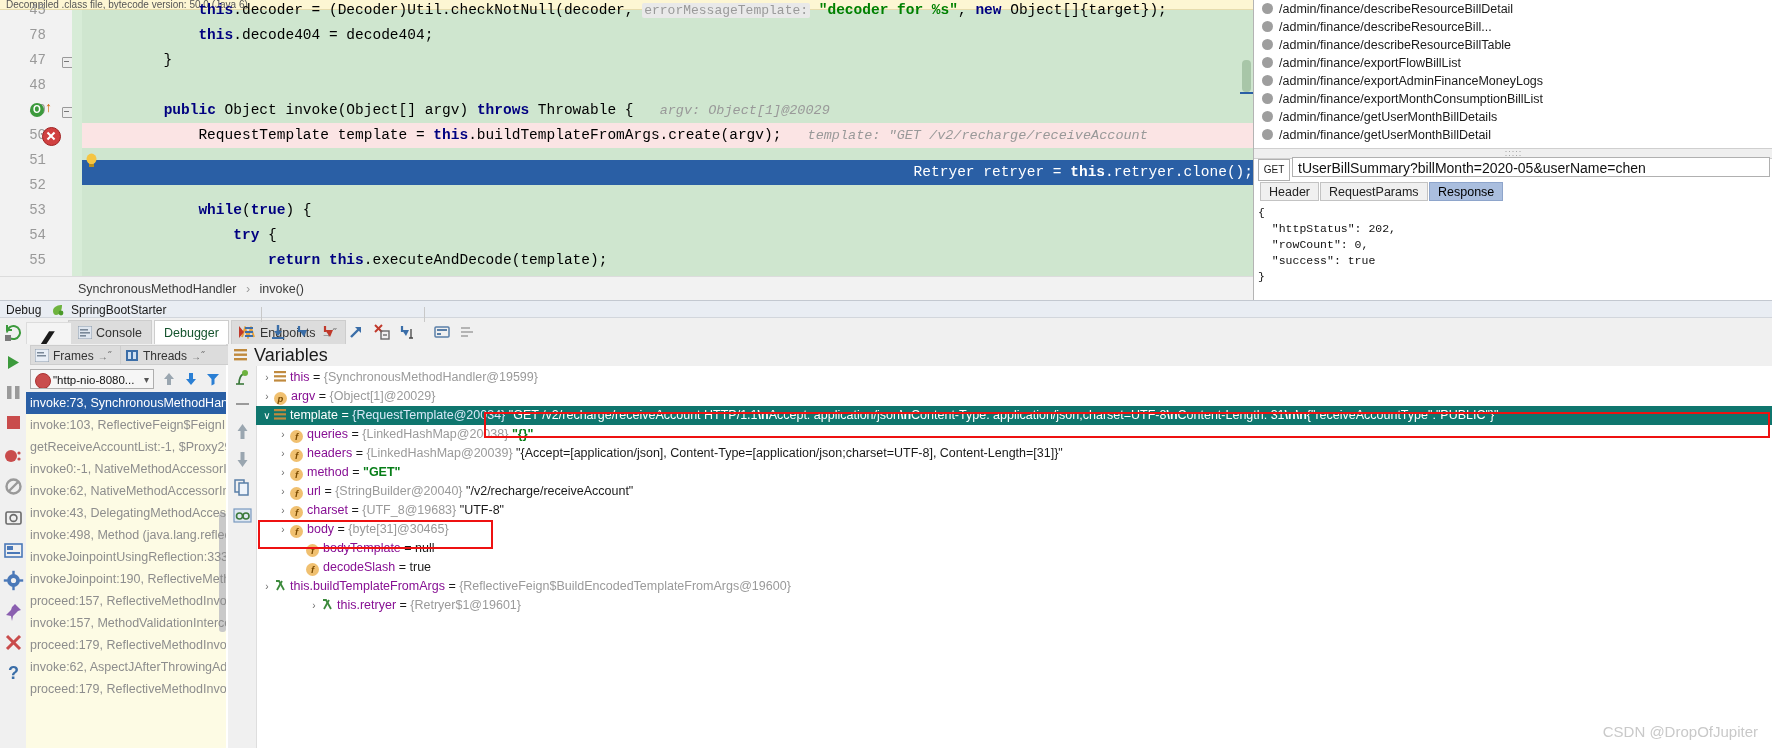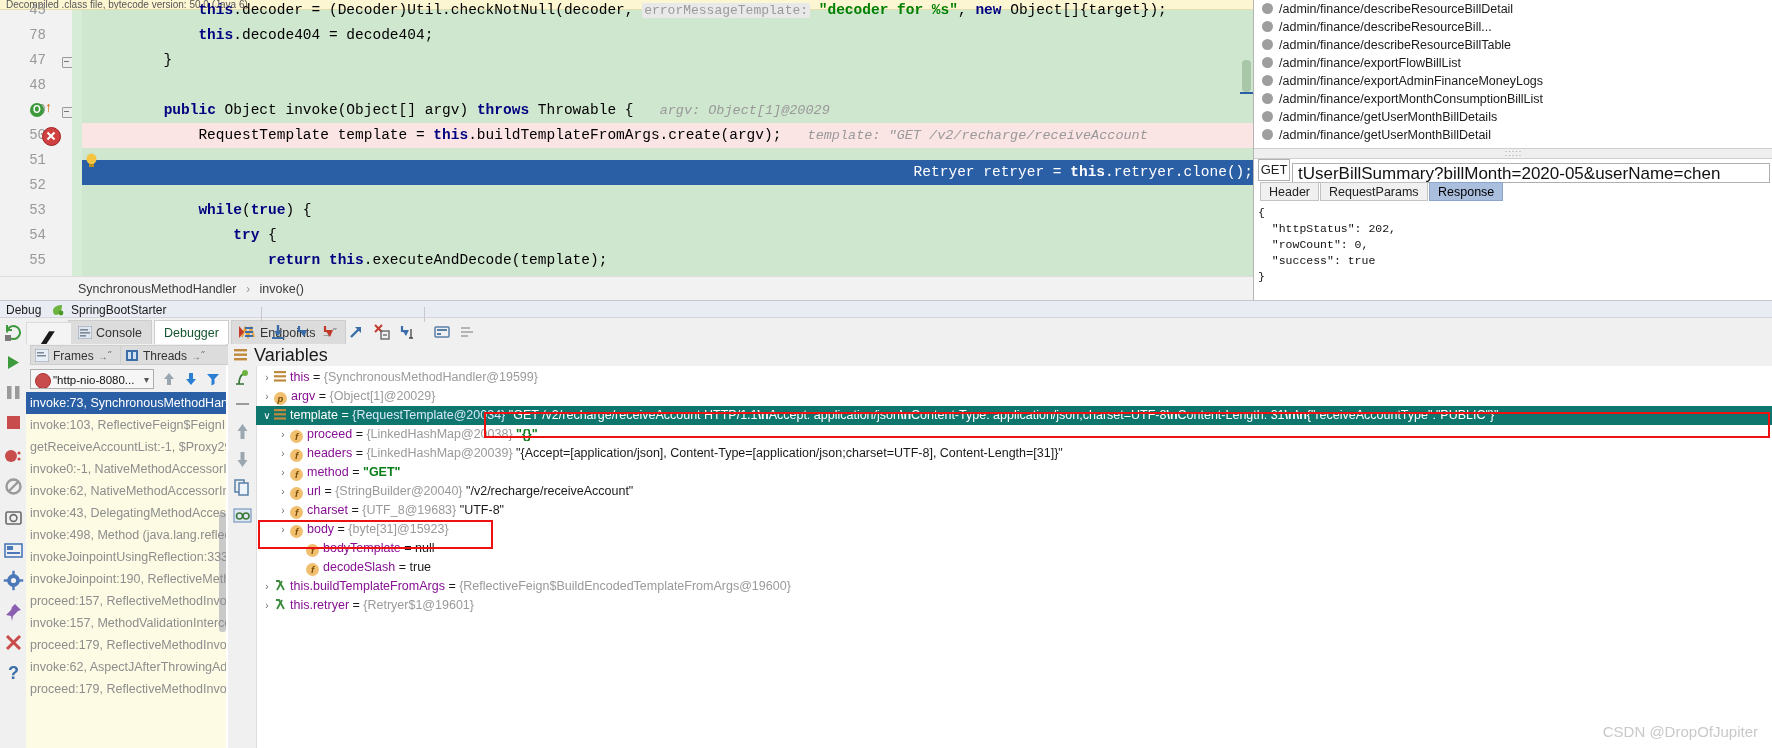--- a/index.html
+++ b/index.html
@@ -59,23 +59,23 @@
   .rightpane{position:absolute;left:1253px;top:0;width:519px;height:300px;background:#ffffff;border-left:1px solid #b4b4b4;}
   .eplist{position:absolute;left:0;top:0;width:519px;height:148px;background:#fff;overflow:hidden;}
   .eprow{height:18px;line-height:18px;padding-left:8px;white-space:nowrap;font-size:12.5px;color:#1a1a1a;}
   .epdot{display:inline-block;width:11px;height:11px;border-radius:50%;background:#9e9e9e;margin-right:6px;vertical-align:-1px;}
 
   .epsplit{position:absolute;left:0;top:148px;width:519px;height:9px;background:#efefef;border-top:1px solid #cfcfcf;border-bottom:1px solid #cfcfcf;}
   .epsplit .dots{position:absolute;left:50%;top:2px;transform:translateX(-50%);color:#9b9b9b;font-size:9px;letter-spacing:1px;line-height:5px;}
 
   .urlbar{position:absolute;left:0;top:157px;width:519px;height:24px;}
   .methodbox{position:absolute;left:4px;top:2px;width:30px;height:20px;border:1px solid #b0b0b0;background:#fff;
-             text-align:center;line-height:20px;font-size:13px;color:#222;}
-  .urlinput{position:absolute;left:38px;top:6px;width:478px;height:20px;border:1px solid #b0b0b0;background:#fff;
-            line-height:20px;font-size:17px;color:#111;padding-left:5px;box-sizing:border-box;white-space:nowrap;overflow:hidden;}
+             text-align:center;line-height:20px;font-size:10px;color:#222;}
+  .urlinput{position:absolute;left:38px;top:0;width:478px;height:20px;border:1px solid #b0b0b0;background:#fff;
+            line-height:20px;font-size:14px;color:#111;padding-left:5px;box-sizing:border-box;white-space:nowrap;overflow:hidden;}
 
   .rtabs{position:absolute;left:0;top:182px;width:427px;height:20px;border-bottom:1px solid #b4b4b4;padding-left:7px;}
   .rtab{position:absolute;top:0;height:19px;line-height:19px;padding:0 8px;font-size:12.5px;border:1px solid #c3c3c3;
         background:#f0f0f0;color:#222;box-sizing:border-box;}
   .rtab.active{background:#aabede;border-color:#8ea5cb;color:#000;}
 
   .respbody{position:absolute;left:0;top:202px;width:519px;height:98px;background:#fff;
             font-family:"Liberation Mono",monospace;font-size:11.5px;color:#111;padding:3px 0 0 4px;box-sizing:border-box;}
   .respline{height:16px;line-height:16px;white-space:pre;}
 
@@ -532,33 +532,33 @@
                 <rect x="0" y="0" width="12" height="2.2" fill="#c08a3e"></rect>
                 <rect x="0" y="4.2" width="12" height="2.2" fill="#c08a3e"></rect>
                 <rect x="0" y="8.4" width="12" height="2.2" fill="#c08a3e"></rect>
               </svg></span><span class="vname">this</span><span> = </span><span class="vref">{SynchronousMethodHandler@19599}</span></div>
           <div class="vrow" style="top: 21px;"><span style="display: inline-block; width: 4px;"></span><span class="twisty">›</span><span class="badge">p</span><span class="vname">argv</span><span> = </span><span class="vref">{Object[1]@20029}</span></div>
           <div class="vrow sel" style="top: 40px;"><span style="display: inline-block; width: 4px;"></span><span class="twisty">∨</span><span class="gridicon"><svg width="12" height="11" viewBox="0 0 12 11">
                 <rect x="0" y="0" width="12" height="2.2" fill="#c08a3e"></rect>
                 <rect x="0" y="4.2" width="12" height="2.2" fill="#c08a3e"></rect>
                 <rect x="0" y="8.4" width="12" height="2.2" fill="#c08a3e"></rect>
               </svg></span><span class="vname">template</span><span> = </span><span class="vref">{RequestTemplate@20034}</span><span> </span><span class="vval"><span>"GET /v2/recharge/receiveAccount HTTP/1.1</span><span class="bs">\n</span><span>Accept: application/json</span><span class="bs">\n</span><span>Content-Type: application/json;charset=UTF-8</span><span class="bs">\n</span><span>Content-Length: 31</span><span class="bs">\n</span><span></span><span class="bs">\n</span><span>{"receiveAccountType":"PUBLIC"}"</span></span></div>
-          <div class="vrow" style="top: 59px;"><span style="display: inline-block; width: 20px;"></span><span class="twisty">›</span><span class="badge">f</span><span class="vname">proceed</span><span> = </span><span class="vref">{LinkedHashMap@20038}</span><span> </span><span class="vstr">"{}"</span></div>
+          <div class="vrow" style="top: 59px;"><span style="display: inline-block; width: 20px;"></span><span class="twisty">›</span><span class="badge">f</span><span class="vname">queries</span><span> = </span><span class="vref">{LinkedHashMap@20038}</span><span> </span><span class="vstr">"{}"</span></div>
           <div class="vrow" style="top: 78px;"><span style="display: inline-block; width: 20px;"></span><span class="twisty">›</span><span class="badge">f</span><span class="vname">headers</span><span> = </span><span class="vref">{LinkedHashMap@20039}</span><span> </span><span class="vval">"{Accept=[application/json], Content-Type=[application/json;charset=UTF-8], Content-Length=[31]}"</span></div>
           <div class="vrow" style="top: 97px;"><span style="display: inline-block; width: 20px;"></span><span class="twisty">›</span><span class="badge">f</span><span class="vname">method</span><span> = </span><span></span><span class="vstr">"GET"</span></div>
           <div class="vrow" style="top: 116px;"><span style="display: inline-block; width: 20px;"></span><span class="twisty">›</span><span class="badge">f</span><span class="vname">url</span><span> = </span><span class="vref">{StringBuilder@20040}</span><span> </span><span class="vval">"/v2/recharge/receiveAccount"</span></div>
           <div class="vrow" style="top: 135px;"><span style="display: inline-block; width: 20px;"></span><span class="twisty">›</span><span class="badge">f</span><span class="vname">charset</span><span> = </span><span class="vref">{UTF_8@19683}</span><span> </span><span class="vval">"UTF-8"</span></div>
-          <div class="vrow" style="top: 154px;"><span style="display: inline-block; width: 20px;"></span><span class="twisty">›</span><span class="badge">f</span><span class="vname">body</span><span> = </span><span class="vref">{byte[31]@15923}</span></div>
+          <div class="vrow" style="top: 154px;"><span style="display: inline-block; width: 20px;"></span><span class="twisty">›</span><span class="badge">f</span><span class="vname">body</span><span> = </span><span class="vref">{byte[31]@30465}</span></div>
           <div class="vrow" style="top: 173px;"><span style="display: inline-block; width: 36px;"></span><span class="twisty"></span><span class="badge">f</span><span class="vname">bodyTemplate</span><span> = </span><span></span><span class="vval">null</span></div>
           <div class="vrow" style="top: 192px;"><span style="display: inline-block; width: 36px;"></span><span class="twisty"></span><span class="badge">f</span><span class="vname">decodeSlash</span><span> = </span><span></span><span class="vval">true</span></div>
           <div class="vrow" style="top: 211px;"><span style="display: inline-block; width: 4px;"></span><span class="twisty">›</span><span class="gridicon"><svg width="12" height="11" viewBox="0 0 12 11">
                 <path d="M2 1h3l5 9" stroke="#3c8a3c" stroke-width="1.8" fill="none"></path>
                 <path d="M8 1L3 10" stroke="#3c8a3c" stroke-width="1.8" fill="none"></path>
               </svg></span><span class="vname">this.buildTemplateFromArgs</span><span> = </span><span class="vref">{ReflectiveFeign$BuildEncodedTemplateFromArgs@19600}</span></div>
-          <div class="vrow" style="top: 230px;"><span style="display: inline-block; width: 4px;"></span><span class="twisty">›</span><span class="gridicon"><svg width="12" height="11" viewBox="0 0 12 11">
+          <div class="vrow" style="top: 230px; margin-left: 47px;"><span style="display: inline-block; width: 4px;"></span><span class="twisty">›</span><span class="gridicon"><svg width="12" height="11" viewBox="0 0 12 11">
                 <path d="M2 1h3l5 9" stroke="#3c8a3c" stroke-width="1.8" fill="none"></path>
                 <path d="M8 1L3 10" stroke="#3c8a3c" stroke-width="1.8" fill="none"></path>
               </svg></span><span class="vname">this.retryer</span><span> = </span><span class="vref">{Retryer$1@19601}</span></div>
         </div>
     </div>
 
     <div class="redbox" style="left:484px;top:112px;width:1286px;height:26px"></div>
     <div class="redbox" style="left:258px;top:220px;width:235px;height:29px"></div>
 
     <div class="watermark">CSDN @DropOfJupiter</div>

